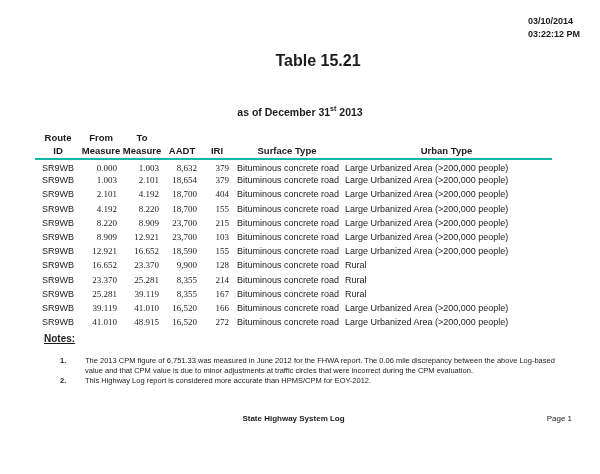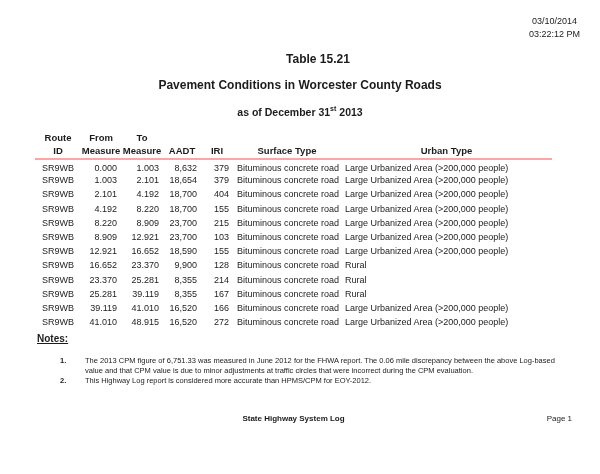--- a/index.html
+++ b/index.html
@@ -8,60 +8,60 @@
     position:relative;
     width:600px; height:474px;
     background:#ffffff;
     font-family:"Liberation Sans", sans-serif;
     color:#1c1c1c;
     overflow:hidden;
     margin:0;
   }
   .printed {
     position:absolute; top:15px; right:20px;
-    text-align:center; font-weight:normal;
+    text-align:left; font-weight:bold;
     font-size:9px; line-height:13px;
   }
   .table-number {
     position:absolute; top:52px; left:0; width:100%;
-    text-align:center; font-weight:bold; font-size:12px;padding-left:36px;
+    text-align:center; font-weight:bold; font-size:16px;padding-left:36px;
   }
   .doc-title {
     position:absolute; top:78px; left:0; width:100%;
     text-align:center; font-weight:bold; font-size:12px;
   }
   .doc-subtitle {
     position:absolute; top:105px; left:0; width:100%;
     text-align:center; font-weight:bold; font-size:10.5px;
   }
   .doc-subtitle sup { font-size:7px; vertical-align:super; }
   .doc-subtitle .suffix { margin-left:3px;margin-top:7px; }
 
   .pav-table {
     position:absolute; top:131px; left:35px; width:517px;
     border-collapse:collapse; table-layout:fixed;
     font-size:9px;
   }
   .pav-table thead th {
     font-weight:bold; font-size:9.5px; line-height:13px;
     vertical-align:bottom; text-align:center;
-    border-bottom:2px solid #fca5a5;
+    border-bottom:2px solid #14b8a6;
     padding-bottom:1px;
   }
   .pav-table tbody td {
     height:14.2px; vertical-align:middle;
     white-space:nowrap; overflow:hidden;
   }
   .pav-table tbody tr:first-child td { padding-top:3px; }
   .col-route  { text-align:center; }
-  .col-num    { text-align:right; padding-right:4px; }
+  .col-num    { text-align:right; padding-right:4px;font-family:Liberation Serif, serif; }
   .col-text   { text-align:left;  padding-left:4px;margin-left:20px; }
 
   .notes-heading {
-    position:absolute; top:333px; left:37px;
+    position:absolute; top:333px; left:44px;
     font-weight:bold; font-size:10px;text-decoration:underline;
   }
   .notes-list {
     position:absolute; top:356px; left:60px; width:498px;
     font-size:7.5px; line-height:9.5px;
   }
   .note-item { display:flex; margin-bottom:1px; }
   .note-num  { flex:0 0 25px; font-weight:bold; }
   .note-text { flex:1; }
 
@@ -79,21 +79,20 @@
 
 <div class="doc">
 
   <div class="printed">
     <div>03/10/2014</div>
     <div>03:22:12 PM</div>
   </div>
 
   <div class="table-number">Table 15.21</div>
 
-  <div class="doc-title">Pavement Conditions in Worcester County Roads</div>
 
   <div class="doc-subtitle"><span>as of December 31</span><sup>st</sup><span class="suffix">2013</span></div>
 
   <table class="pav-table">
     <colgroup>
       <col style="width:46px">
         <col style="width:40px">
         <col style="width:42px">
       <col style="width:38px">
         <col style="width:32px">

